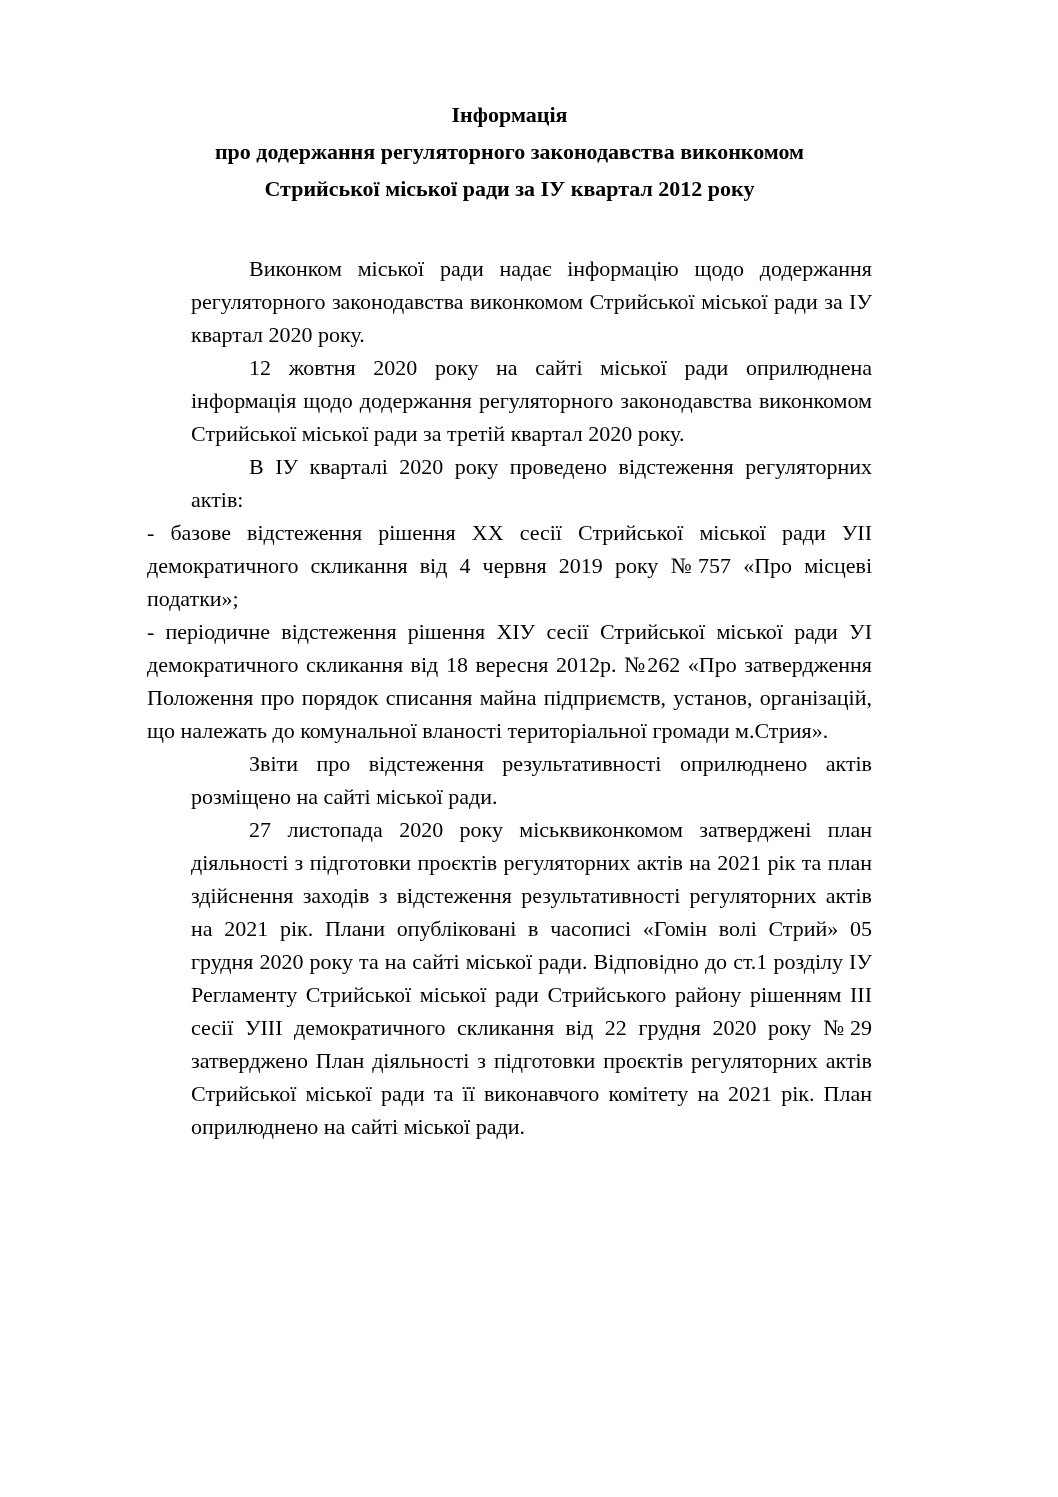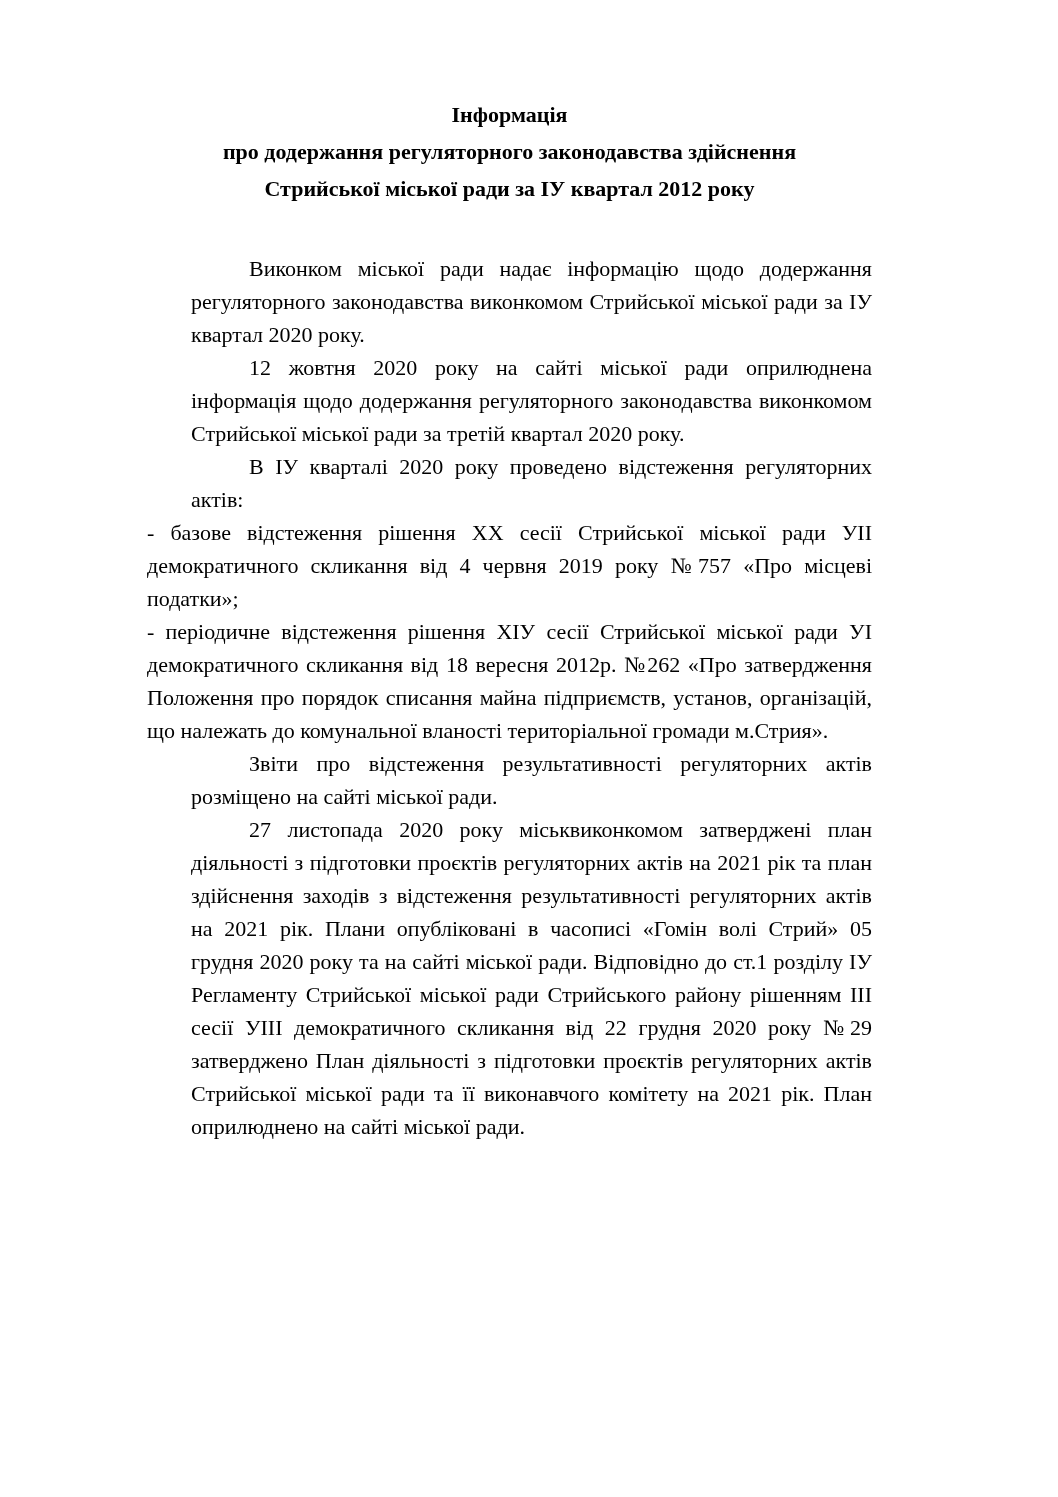--- a/index.html
+++ b/index.html
@@ -44,26 +44,26 @@
     text-indent: 58px;
     margin-left: 44px;
   }
 </style>
 </head>
 <body>
 
 <div class="page">
   <div class="doc-title">
     <span class="title-line">Інформація</span>
-    <span class="title-line">про додержання регуляторного законодавства здійснення</span>
+    <span class="title-line">про додержання регуляторного законодавства виконкомом</span>
     <span class="title-line">Стрийської міської ради за ІУ квартал 2012 року</span>
   </div>
 
   <div class="doc-body">
     <p class="indent">Виконком міської ради надає інформацію щодо додержання регуляторного законодавства виконкомом Стрийської міської ради за ІУ квартал 2020 року.</p>
     <p class="indent">12 жовтня 2020 року на сайті міської ради оприлюднена інформація щодо додержання регуляторного законодавства виконкомом Стрийської міської ради за третій квартал 2020 року.</p>
     <p class="indent">В ІУ кварталі 2020 року проведено відстеження регуляторних актів:</p>
     <p>- базове відстеження рішення ХХ сесії Стрийської міської ради УІІ демократичного скликання від 4 червня 2019 року №757 «Про місцеві податки»;</p>
     <p>- періодичне відстеження рішення ХІУ сесії Стрийської міської ради УІ демократичного скликання від 18 вересня 2012р. №262 «Про затвердження Положення про порядок списання майна підприємств, установ, організацій, що належать до комунальної вланості територіальної громади м.Стрия».</p>
-    <p class="indent">Звіти про відстеження результативності регуляторних актів розміщено на сайті міської ради.</p>
+    <p class="indent">Звіти про відстеження результативності оприлюднено актів розміщено на сайті міської ради.</p>
     <p class="indent">27 листопада 2020 року міськвиконкомом затверджені план діяльності з підготовки проєктів регуляторних актів на 2021 рік та план здійснення заходів з відстеження результативності регуляторних актів на 2021 рік. Плани опубліковані в часописі «Гомін волі Стрий» 05 грудня 2020 року та на сайті міської ради. Відповідно до ст.1 розділу ІУ Регламенту Стрийської міської ради Стрийського району рішенням ІІІ сесії УІІІ демократичного скликання  від 22 грудня 2020 року №29 затверджено План діяльності з підготовки проєктів регуляторних актів Стрийської міської ради та її виконавчого комітету на 2021 рік. План оприлюднено на сайті міської ради.</p>
   </div>
 </div>
 
 </body></html>

